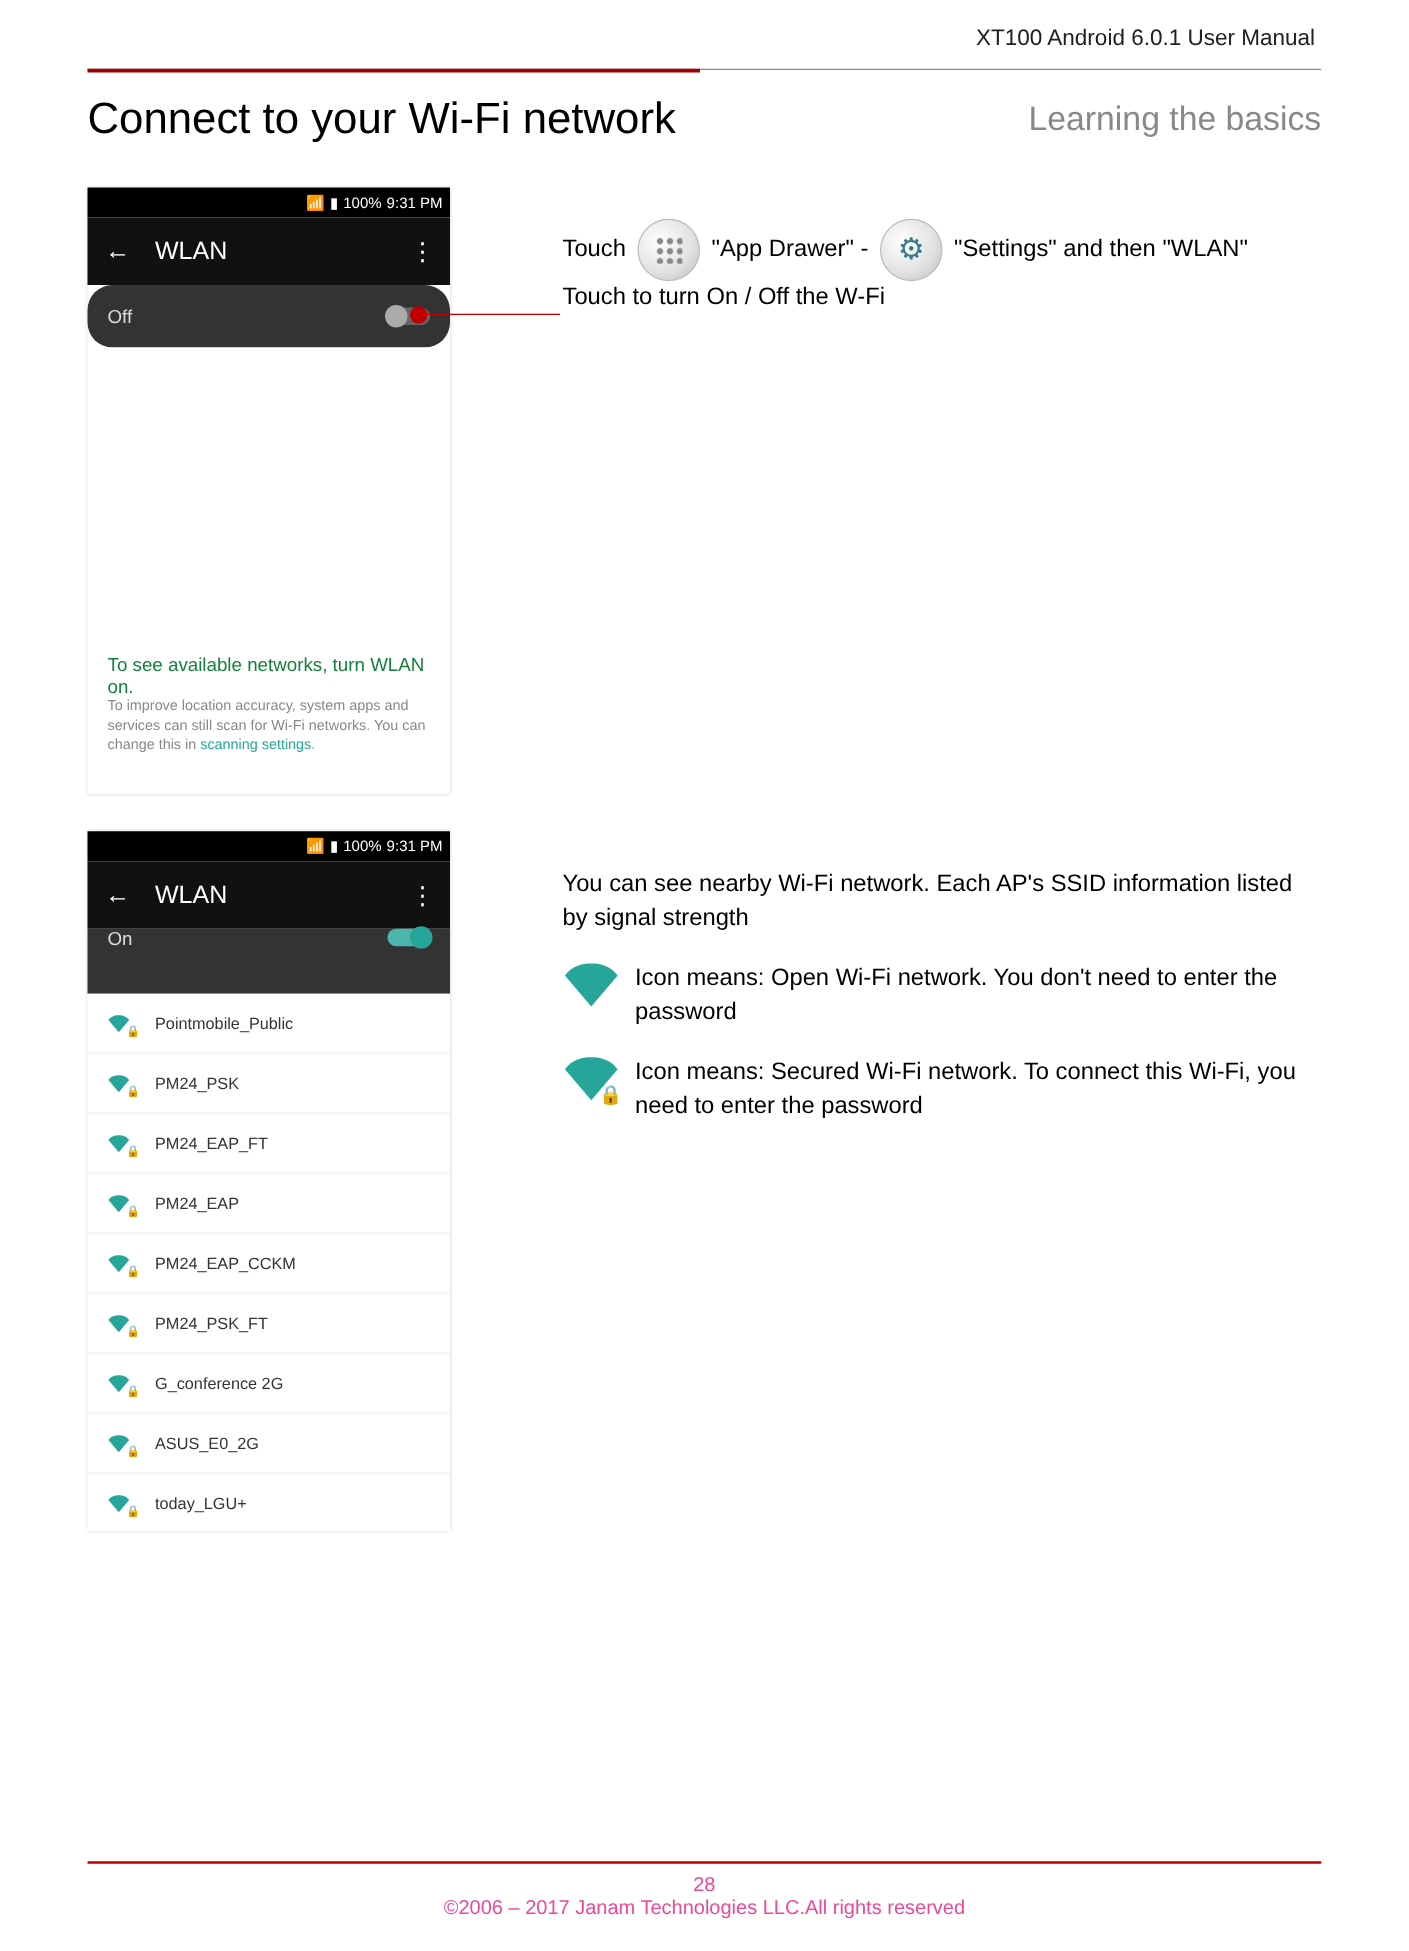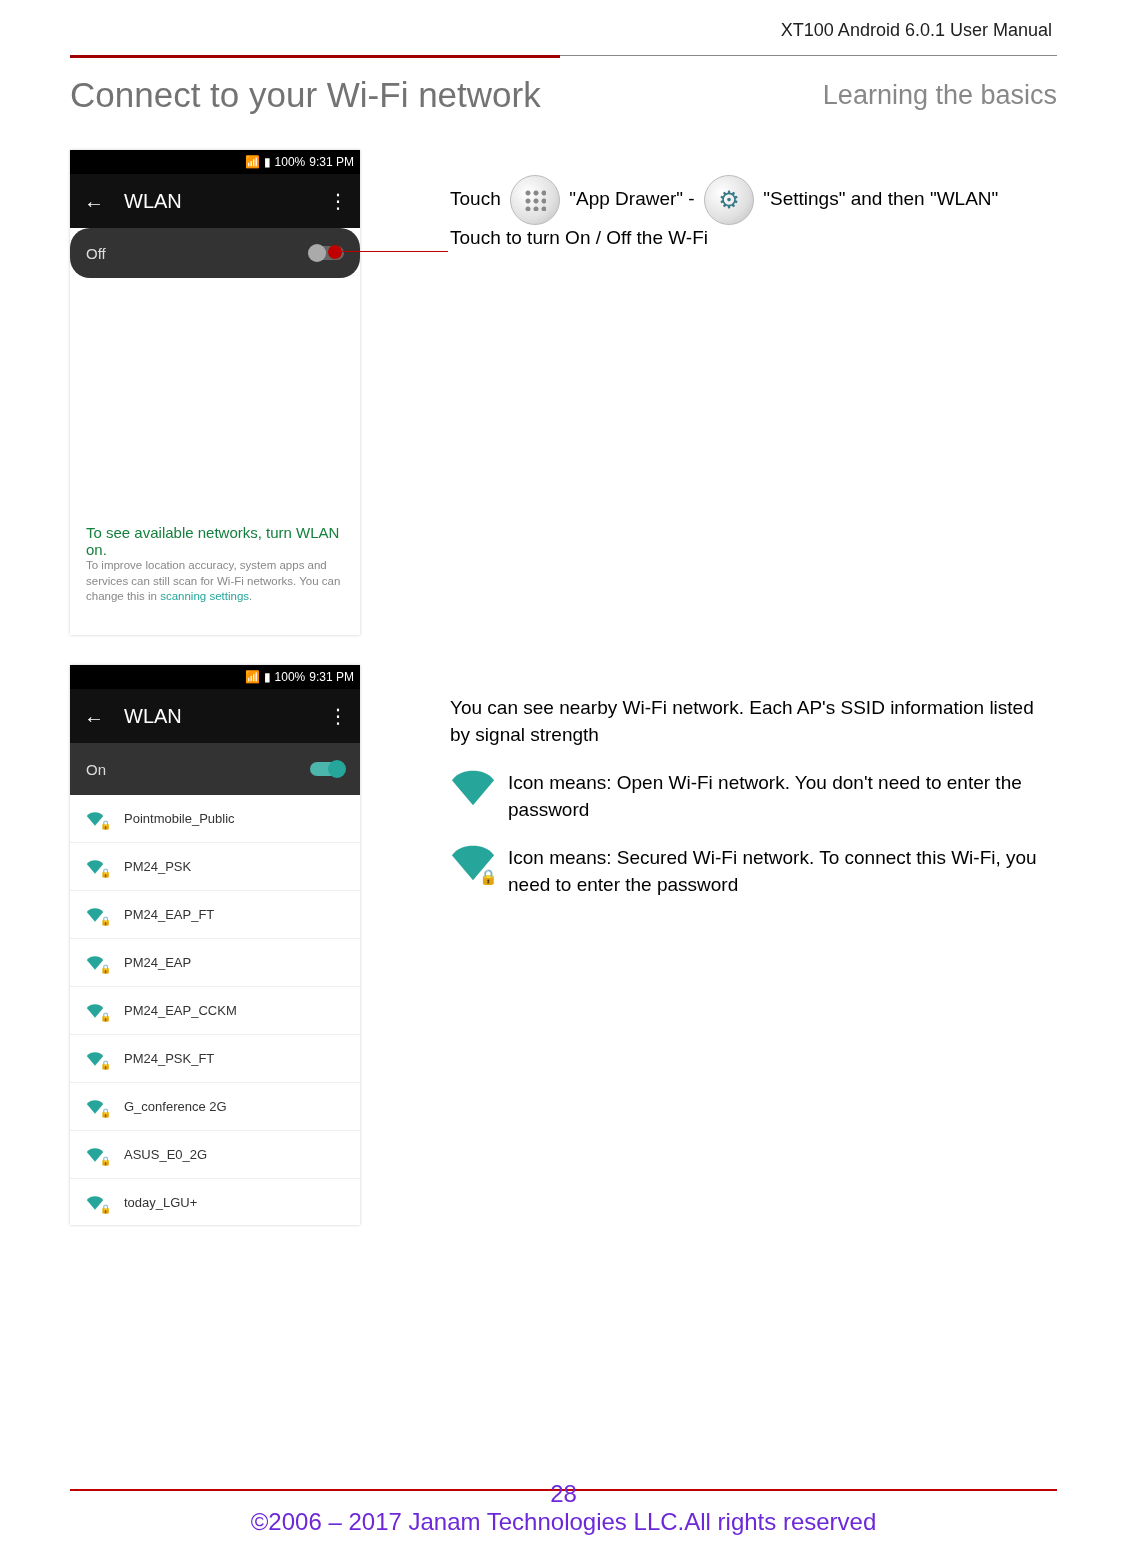--- a/index.html
+++ b/index.html
@@ -40,21 +40,21 @@
 .title-row {
   position: absolute;
   top: 75px;
   left: 70px;
   right: 70px;
   display: flex;
   justify-content: space-between;
   align-items: center;
 }
 .main-title {
-  color: #737373;
+  color: #000000;
   font-size: 35px;
   font-weight: normal;
 }
 .subtitle {
   color: #888;
   font-size: 27px;
   font-weight: normal;
 }
 
 
@@ -182,21 +182,21 @@
   height: 560px;
   background: #fff;
   box-shadow: 0 0 3px rgba(0,0,0,0.2);
   display: flex;
   flex-direction: column;
 }
 .on-row {
   height: 52px;
   background: #333;
   display: flex;
-  align-items: center;
+  align-items: flex-start;
   justify-content: space-between;
   padding: 0 16px;
   color: #ddd;
 }
 .wifi-list {
   flex: 1;
   background: #fff;
   overflow: hidden;
 }
 .wifi-item {
@@ -258,22 +258,22 @@
   position: absolute;
   left: 70px; right: 70px;
   bottom: 70px;
   border-top: 2px solid #c00000;
 }
 .footer-text {
   position: absolute;
   left: 0; right: 0;
   bottom: 25px;
   text-align: center;
-  font-size: 24px;
-  color: #6d28d9;
+  font-size: 16px;
+  color: #ec4899;
 }
 .footer-text .pnum { display: block; }
 </style>
 </head>
 <body>
 
 <div class="page">
 
   <div class="header-right">XT100 Android 6.0.1 User Manual</div>
   <div class="divider-top"></div>

